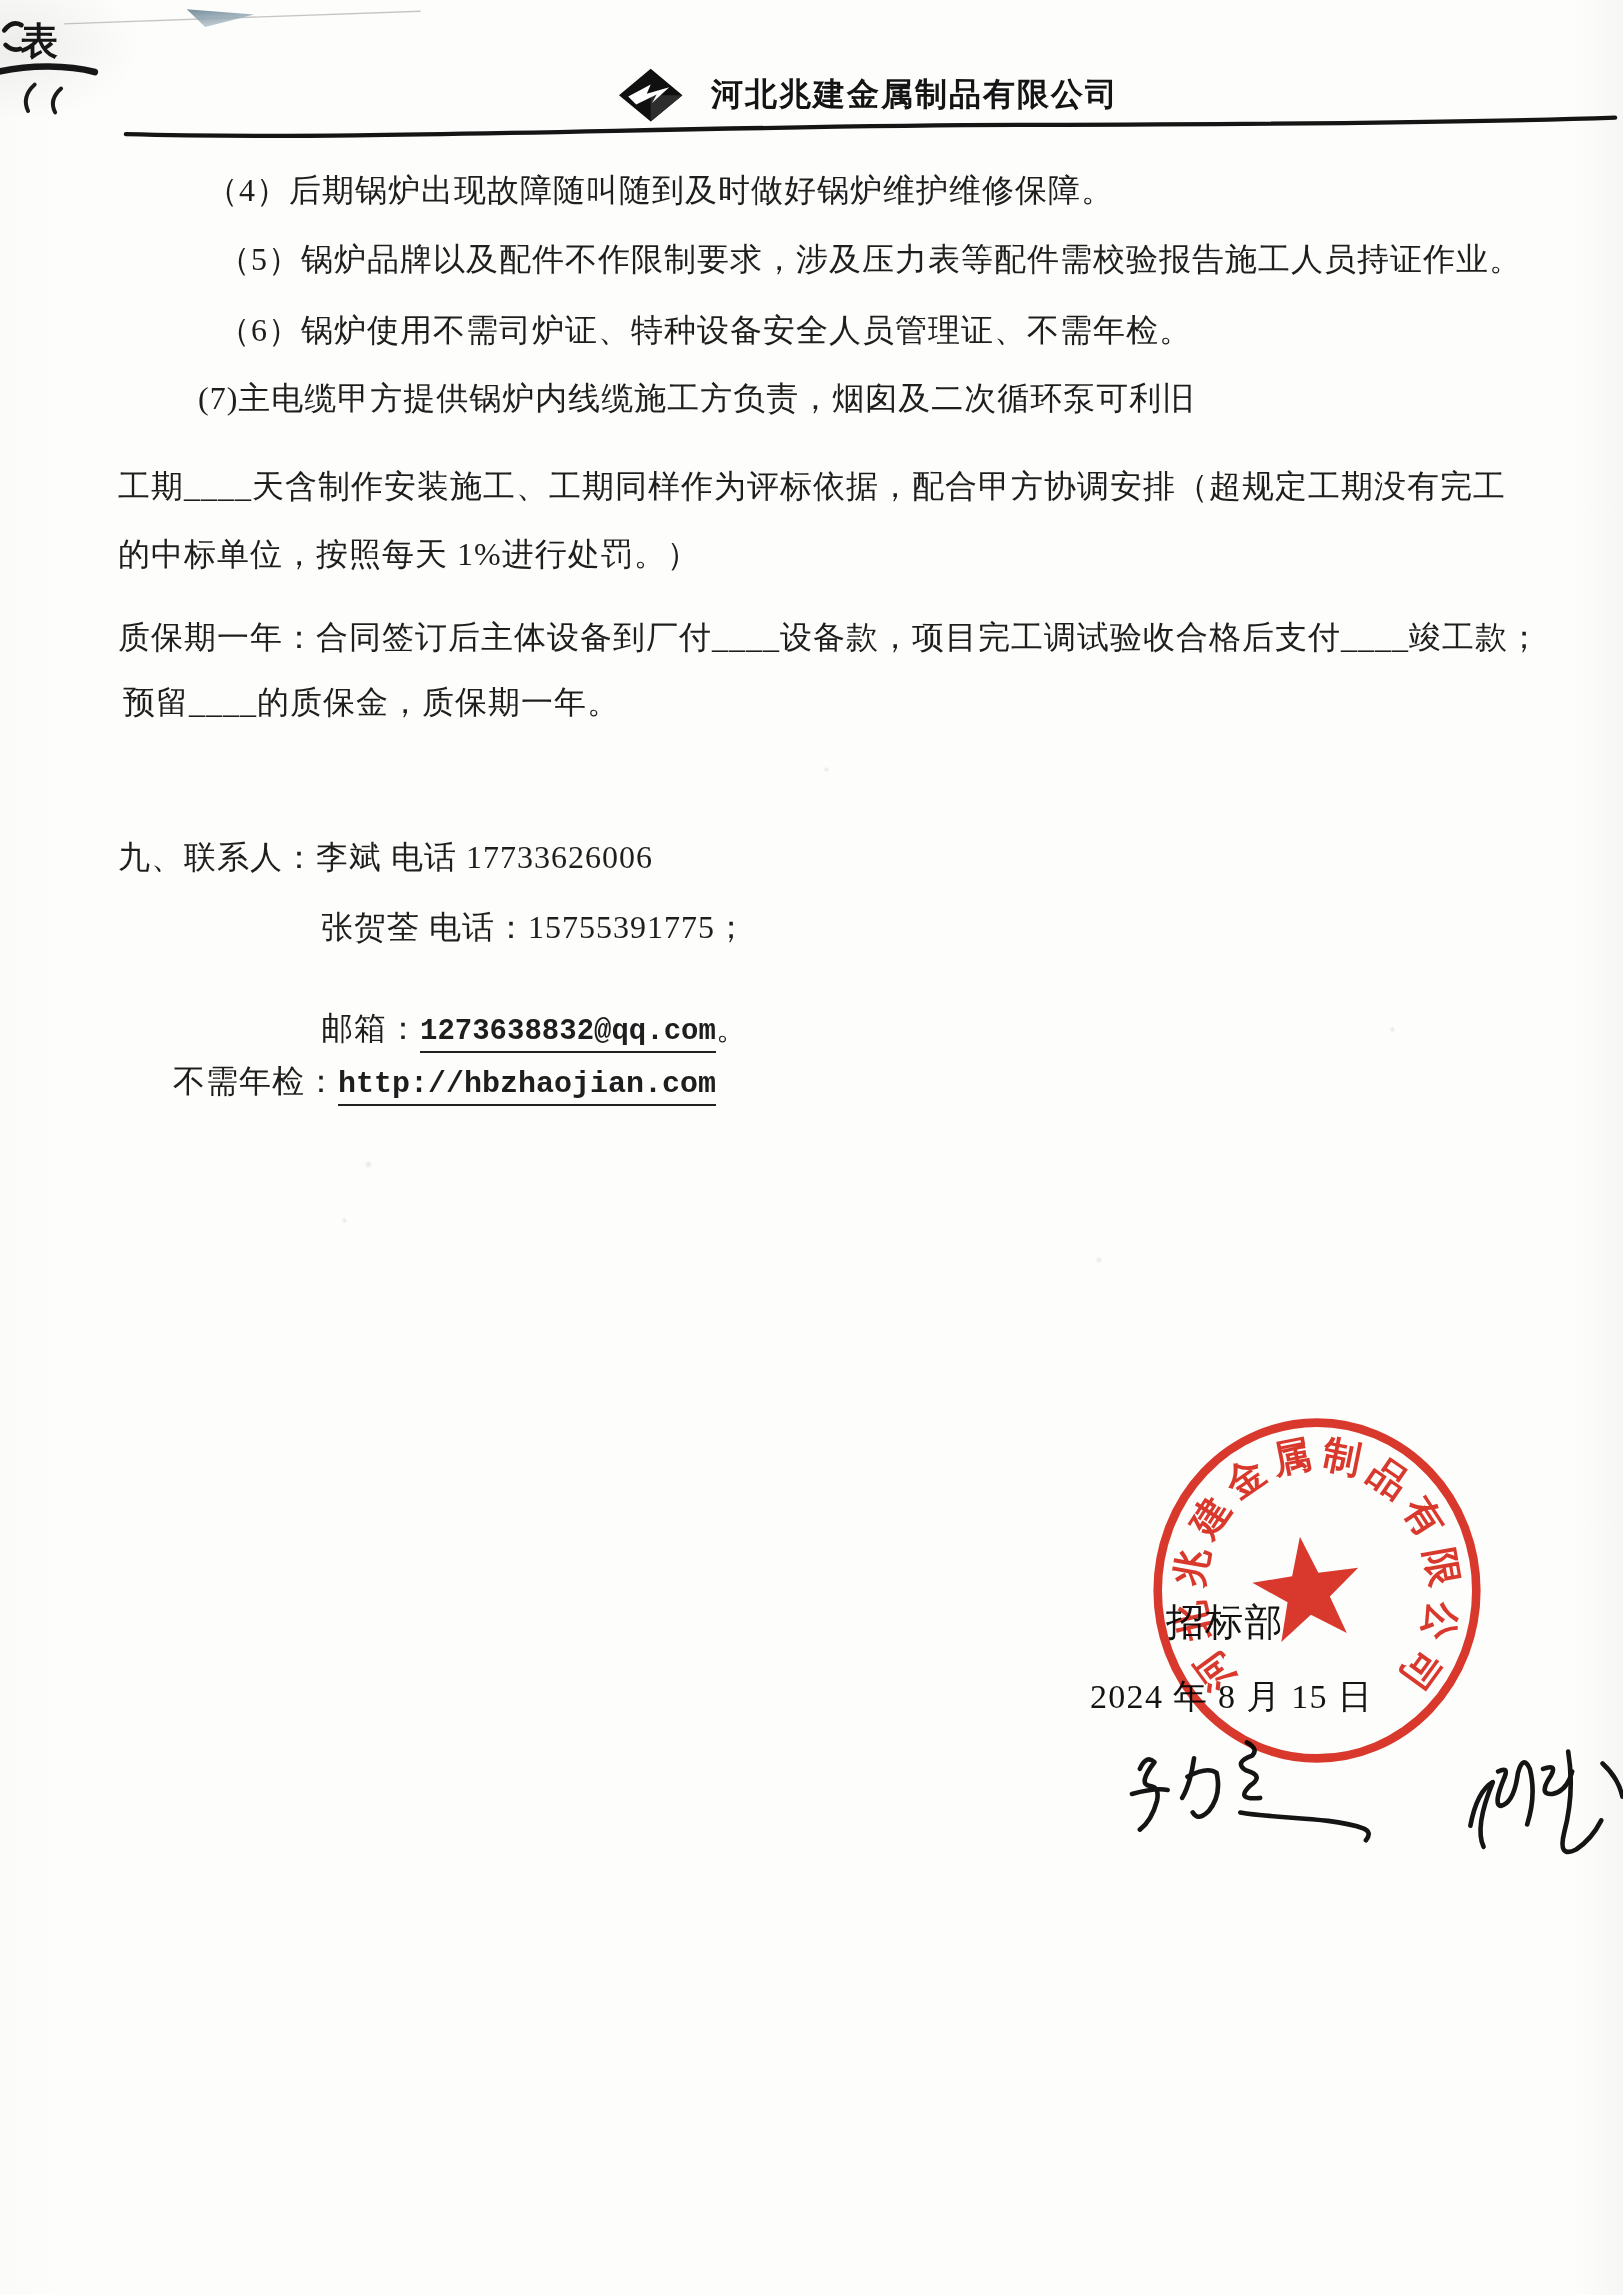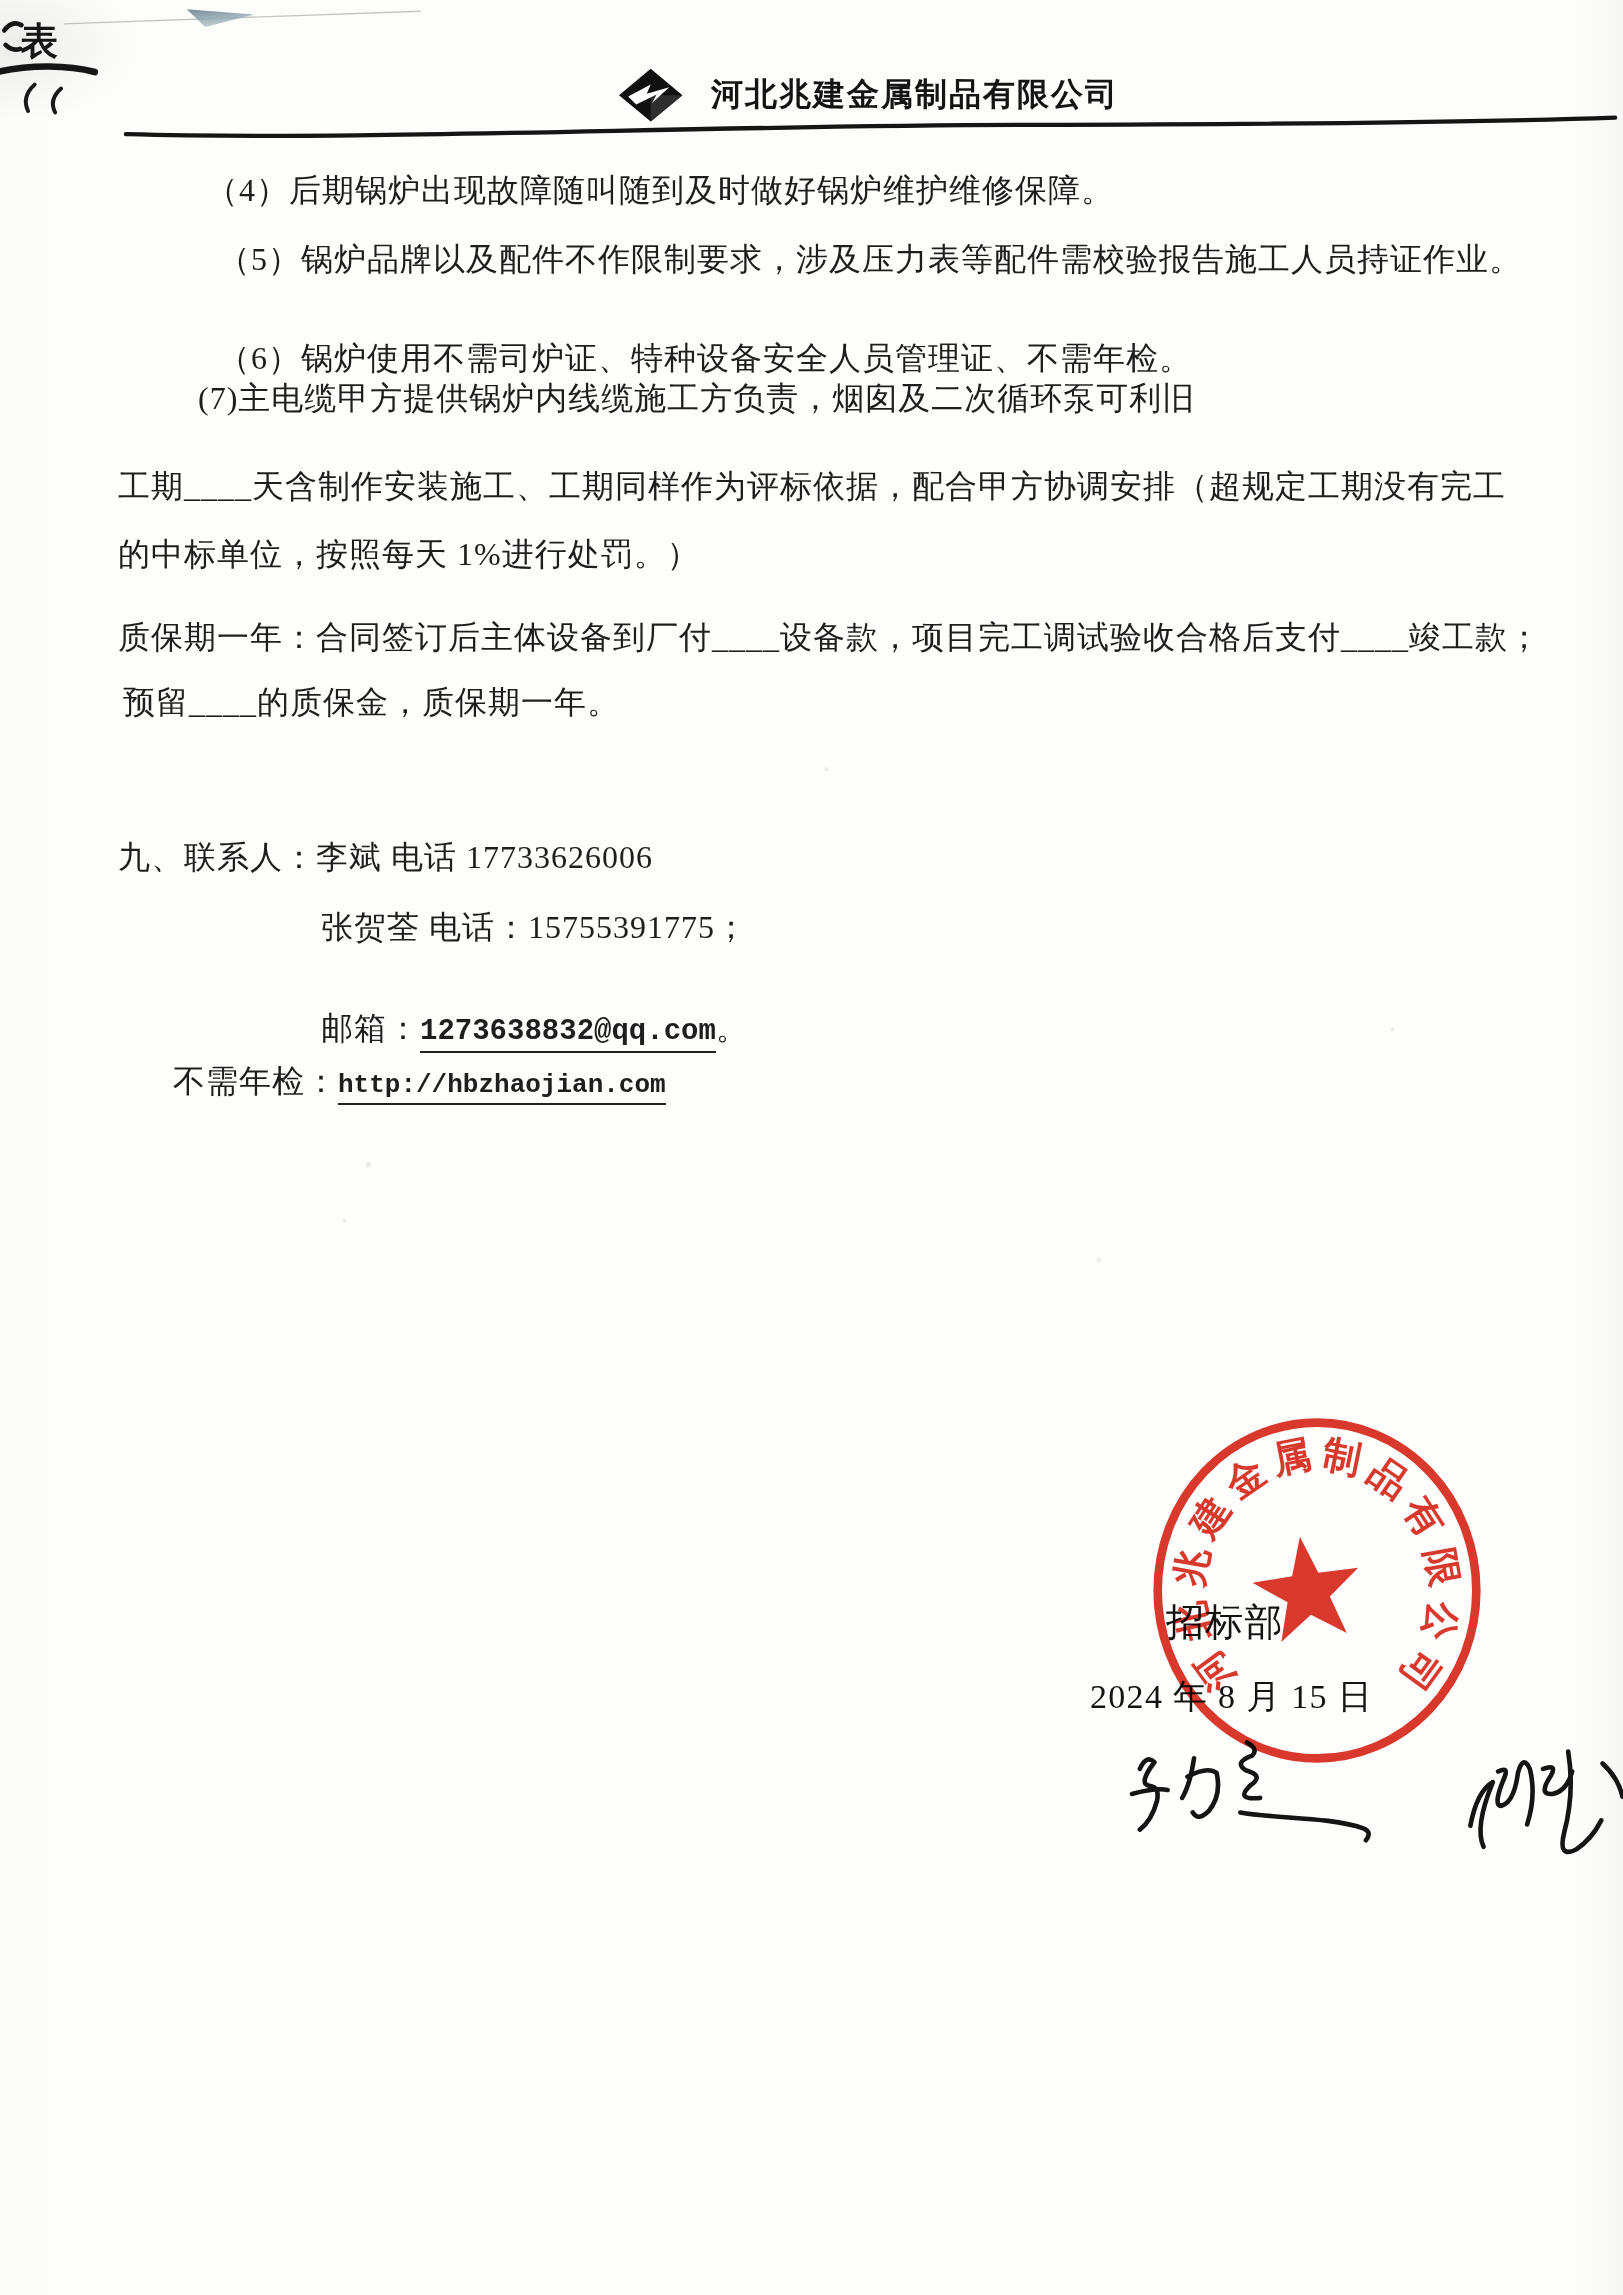--- a/index.html
+++ b/index.html
@@ -38,41 +38,41 @@
 <body>
 
 <div class="page">
 
   <span class="abs corner-frag">表</span>
 
   <span class="abs header-title">河北兆建金属制品有限公司</span>
 
   <div class="abs bodyline" style="left:206px; top:169px;">（4）后期锅炉出现故障随叫随到及时做好锅炉维护维修保障。</div>
   <div class="abs bodyline" style="left:218px; top:238px;">（5）锅炉品牌以及配件不作限制要求，涉及压力表等配件需校验报告施工人员持证作业。</div>
-  <div class="abs bodyline" style="left:218px; top:309px;margin-top:28px;">（6）锅炉使用不需司炉证、特种设备安全人员管理证、不需年检。</div>
+  <div class="abs bodyline" style="left:218px; top:309px;">（6）锅炉使用不需司炉证、特种设备安全人员管理证、不需年检。</div>
   <div class="abs bodyline" style="left:198px; top:377px;">(7)主电缆甲方提供锅炉内线缆施工方负责，烟囱及二次循环泵可利旧</div>
 
   <div class="abs bodyline" style="left:118px; top:465px;">工期____天含制作安装施工、工期同样作为评标依据，配合甲方协调安排（超规定工期没有完工</div>
   <div class="abs bodyline" style="left:118px; top:533px;">的中标单位，按照每天 1%进行处罚。）</div>
 
   <div class="abs bodyline" style="left:118px; top:616px;">质保期一年：合同签订后主体设备到厂付____设备款，项目完工调试验收合格后支付____竣工款；</div>
   <div class="abs bodyline" style="left:123px; top:681px;text-align:right;">预留____的质保金，质保期一年。</div>
 
   <div class="abs contact-line" style="left:118px; top:836px;">九、联系人：李斌  电话 17733626006</div>
 
   <div class="abs contact-line" style="left:321px; top:906px;">
     <span>张贺荃  电话：</span><span>15755391775；</span>
   </div>
 
   <div class="abs contact-line" style="left:321px; top:971px;margin-top:36px;">
     <span>邮箱：</span><span class="mono-link">1273638832@qq.com</span><span>。</span>
   </div>
 
   <div class="abs contact-line" style="left:173px; top:1060px;">
-    <span>不需年检：</span><span class="mono-link" style="font-size:26px;">http://hbzhaojian.com</span>
+    <span>不需年检：</span><span class="mono-link" style="font-size:30px;">http://hbzhaojian.com</span>
   </div>
 
   <div class="abs dept-label">招标部</div>
   <div class="abs seal-date">2024 年 8 月 15 日</div>
 
   <svg class="overlay-svg" viewBox="0 0 2456 3472">
     <defs>
       <linearGradient id="triGrad" x1="0" y1="0" x2="0.4" y2="1">
         <stop offset="0" stop-color="#5f7a8b"></stop>
           <stop offset="1" stop-color="#b9c7ce"></stop>

